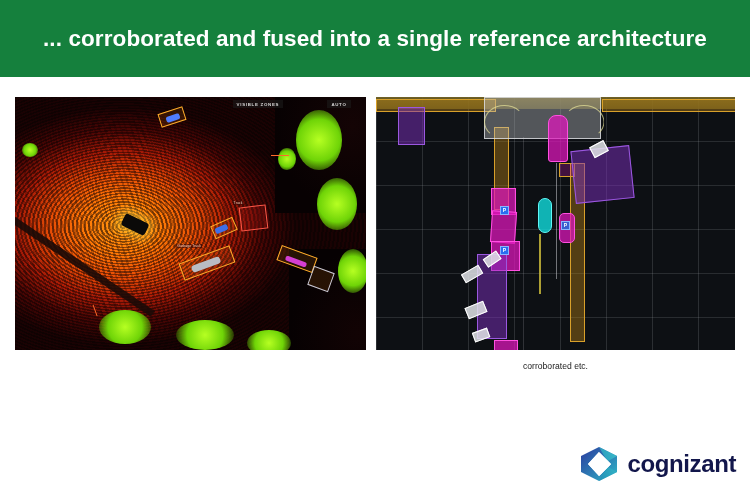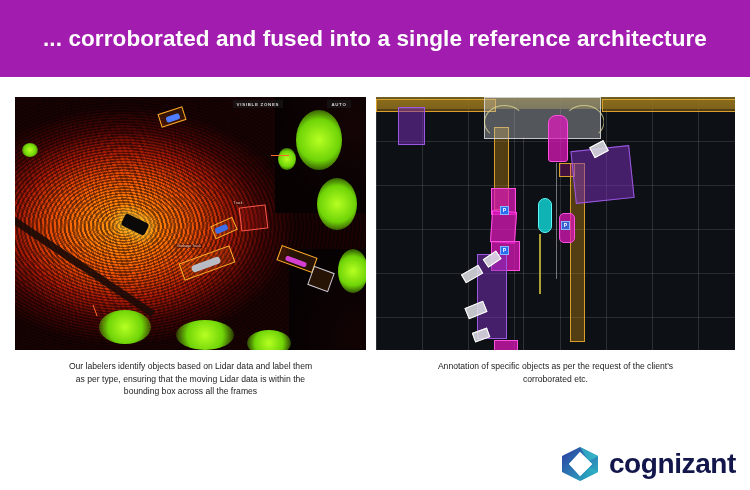--- a/index.html
+++ b/index.html
@@ -5,21 +5,21 @@
   html,body{margin:0;padding:0;}
   body{
     width:750px;height:490px;overflow:hidden;
     background:#ffffff;
     font-family:"Liberation Sans",sans-serif;
     position:relative;
   }
   
   .banner{
     position:absolute;left:0;top:0;width:750px;height:77px;
-    background:#a21caf;
+    background:#15803d;
     display:flex;align-items:center;justify-content:center;
   }
   .banner-title{
     color:#ffffff;font-size:22.5px;font-weight:bold;letter-spacing:.1px;
     white-space:nowrap;
   }
   
   .body-area{
     position:absolute;left:0;top:77px;width:750px;height:413px;background:#fff;
   }
@@ -109,21 +109,21 @@
   .caption{
     position:absolute;top:283px;font-size:8.6px;line-height:12.6px;
     color:#1b1b1b;text-align:center;
   }
   .cap-left{left:15px;width:351px;}
   .cap-right{left:376px;width:359px;}
 
   
   .logo{position:absolute;right:14px;bottom:8px;display:flex;align-items:center;gap:9px;}
   .logo-word{
-    color:#12164b;font-size:28px;font-weight:bold;letter-spacing:-.4px;line-height:1;
+    color:#12164b;font-size:24px;font-weight:bold;letter-spacing:-.4px;line-height:1;
   }
 </style>
 </head>
 <body>
 
 <div class="banner">
   <div class="banner-title">... corroborated and fused into a single reference architecture</div>
 </div>
 
 <div class="body-area">
@@ -209,28 +209,22 @@
       <div class="pmark" style="left:34.5%;top:43%;">P</div>
       <div class="pmark" style="left:34.5%;top:59%;">P</div>
       <div class="pmark" style="left:51.5%;top:49%;background:#3a5fd0;">P</div>
 
       <div class="thinline" style="left:50%;top:26%;height:46%;"></div>
       <div class="yline" style="left:45.5%;top:54%;height:24%;"></div>
       <div class="thinline" style="left:41%;top:16%;height:84%;opacity:.35;"></div>
     </div>
   </div>
 
-  <div class="caption cap-left">
-    <div>Our labelers identify objects based on Lidar data and label them</div>
-    <div>as per type, ensuring that the moving Lidar data is within the</div>
-    <div>bounding box across all the frames</div>
-  </div>
 
   <div class="caption cap-right">
-    <div>Annotation of specific objects as per the request of the client's</div>
     <div>corroborated etc.</div>
   </div>
 
   <div class="logo">
     <svg width="40" height="36" viewBox="0 0 40 36">
       <defs>
         <linearGradient id="cg1" x1="0" y1="0" x2="1" y2="1">
           <stop offset="0%" stop-color="#2b3a9e"></stop>
           <stop offset="100%" stop-color="#2fb9c8"></stop>
         </linearGradient>

